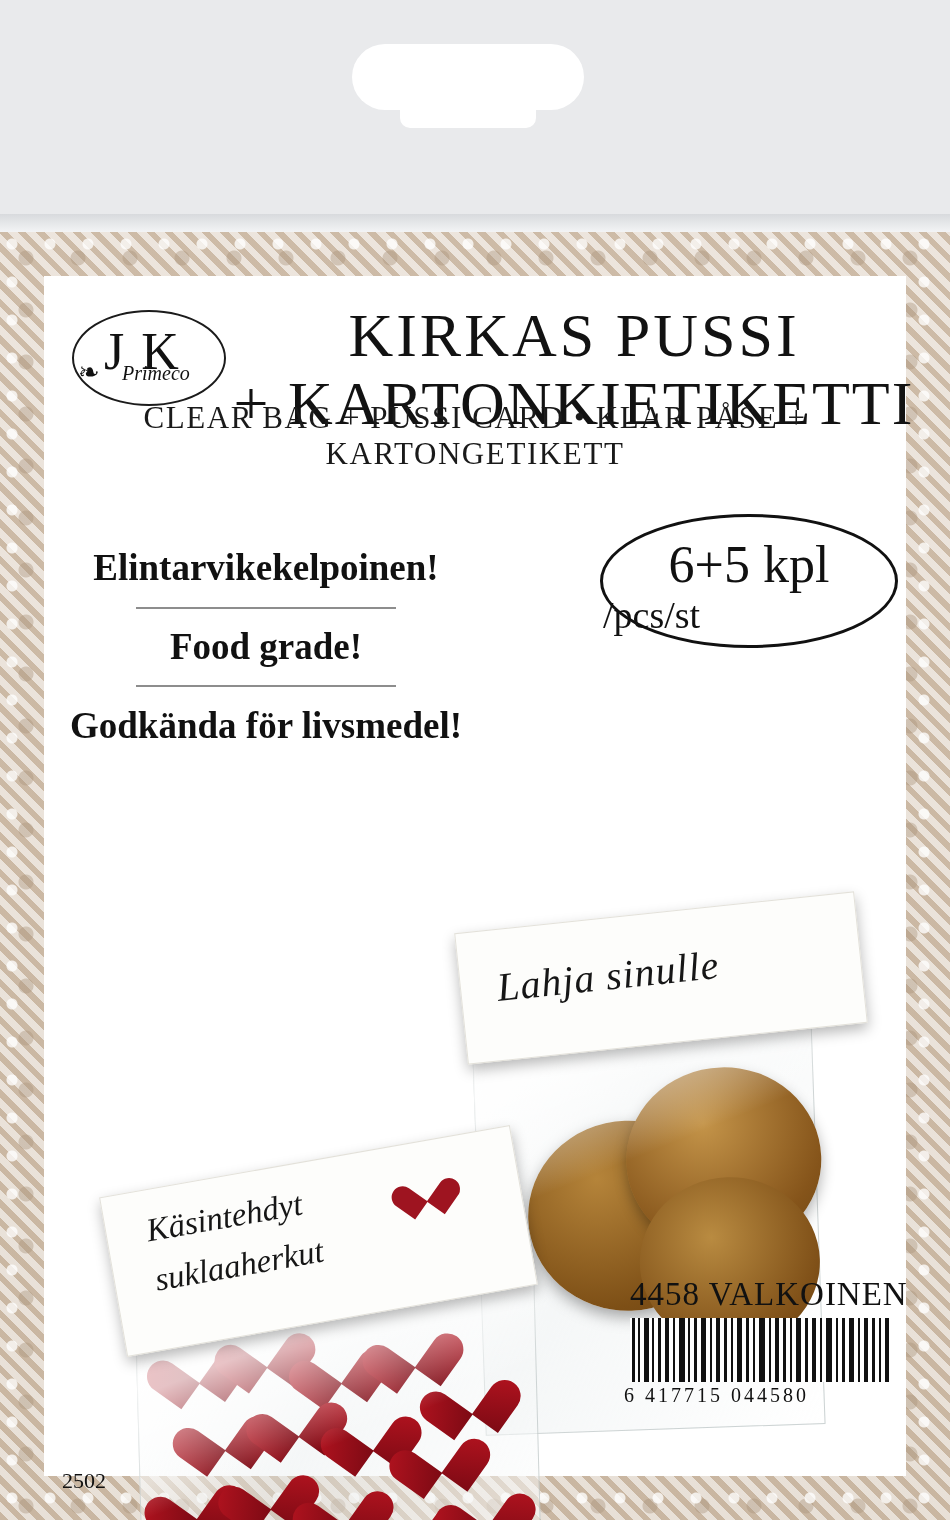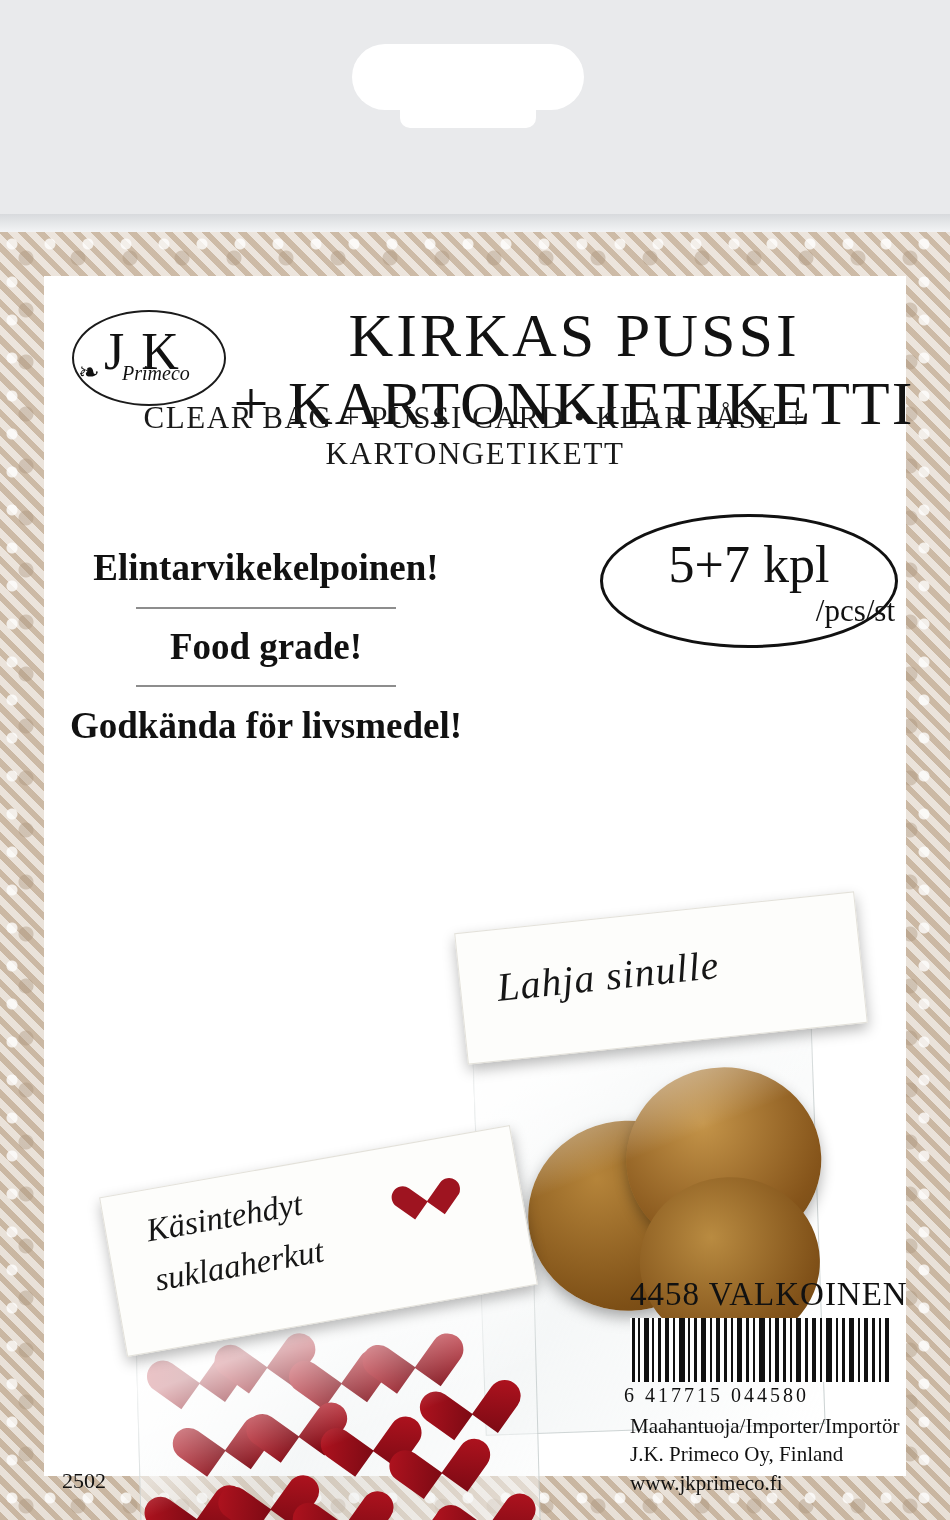--- a/index.html
+++ b/index.html
@@ -60,21 +60,21 @@
   .claim.c1{font-size:37px;line-height:1.1;}
   .claim.c2{font-size:37px;line-height:1.1;}
   .claim.c3{font-size:37px;line-height:1.12;}
   .rule{height:2px;background:#8d8d8d;width:260px;margin:18px auto;}
 
   
   .badge{position:absolute;left:600px;top:282px;width:292px;height:128px;border:3px solid #111;
       border-radius:50%;background:#ffffff;}
   .badge-main{position:absolute;left:0;top:18px;width:292px;text-align:center;font-size:52px;
       color:#111;font-family:"Liberation Serif",serif;}
-  .badge-sub{position:absolute;left:0;top:76px;width:292px;text-align:right;font-size:31px;
+  .badge-sub{position:absolute;left:0;top:76px;width:292px;text-align:left;font-size:38px;
       color:#111;font-family:"Liberation Serif",serif;}
 
   
   .photo{position:absolute;left:100px;top:640px;width:790px;height:800px;}
 
   .bag{position:absolute;}
   .bag-film{position:absolute;inset:0;background:linear-gradient(115deg,rgba(255,255,255,.55),rgba(226,232,233,.35) 40%,rgba(255,255,255,.6));
       border:1px solid rgba(170,180,180,.55);}
   .bag-gloss{position:absolute;inset:0;background:linear-gradient(160deg,rgba(255,255,255,.75) 0 18%,rgba(255,255,255,0) 40%);}
 
@@ -153,21 +153,21 @@
 
     <div class="claims">
       <div class="claim c1">Elintarvikekelpoinen!</div>
       <div class="rule"></div>
       <div class="claim c2">Food grade!</div>
       <div class="rule"></div>
       <div class="claim c3">Godkända för livsmedel!</div>
     </div>
 
     <div class="badge">
-      <div class="badge-main">5+7 kpl</div>
+      <div class="badge-main">6+5 kpl</div>
       <div class="badge-sub">/pcs/st</div>
     </div>
 
     <div class="photo">
 
       <div class="bag bag-cookies">
         <div class="bag-film"></div>
         <div class="cookie c1"></div>
         <div class="cookie c2"></div>
         <div class="cookie c3"></div>
@@ -241,21 +241,16 @@
         <i style="left:219px;width:5px"></i>
           <i style="left:228px;width:2px"></i>
         <i style="left:234px;width:4px"></i>
           <i style="left:242px;width:3px"></i>
         <i style="left:249px;width:2px"></i>
           <i style="left:255px;width:4px"></i>
       </div>
     </div>
     <div class="barcode-digits">6  417715 044580</div>
 
-    <div class="importer">
-      <div>Maahantuoja/Importer/Importör</div>
-      <div>J.K. Primeco Oy, Finland</div>
-      <div>www.jkprimeco.fi</div>
-    </div>
 
     <div class="code2502">2502</div>
   </div>
 </div>
 
 </body></html>

